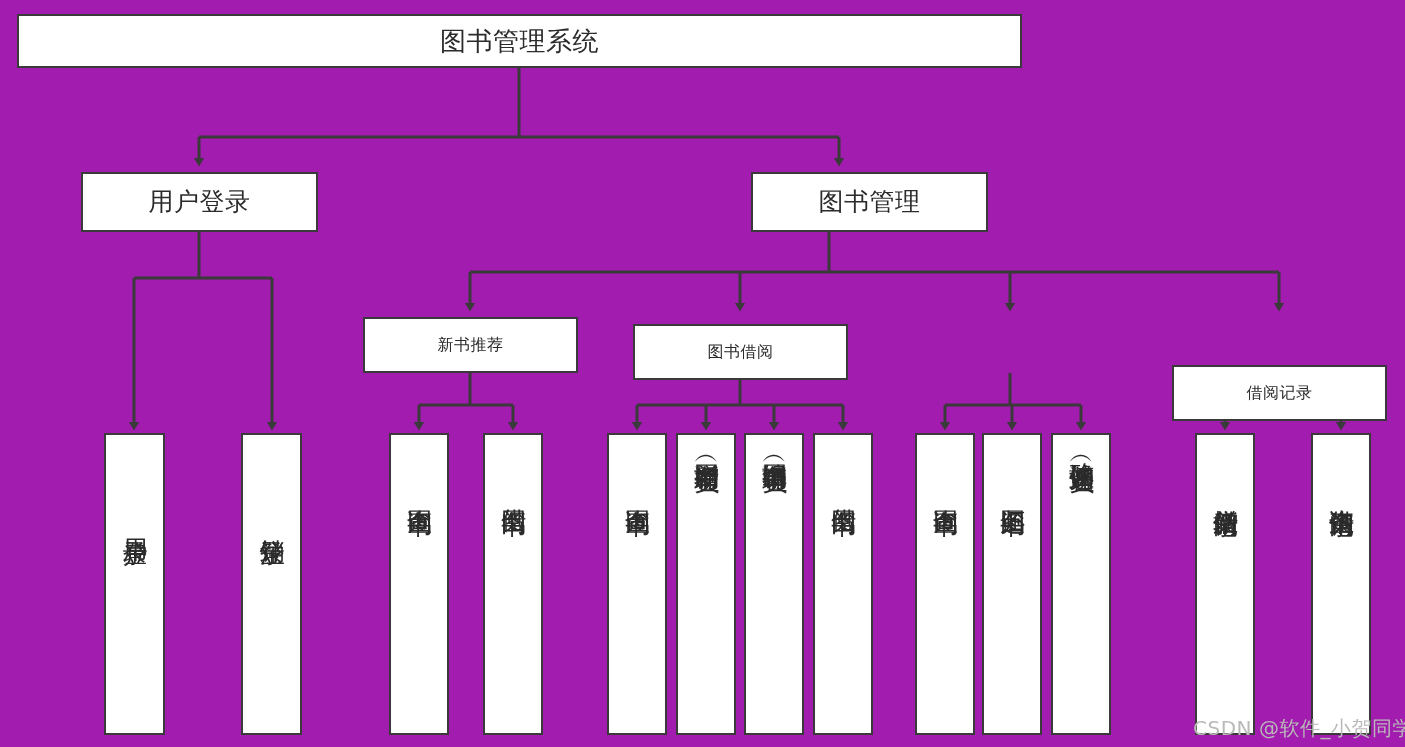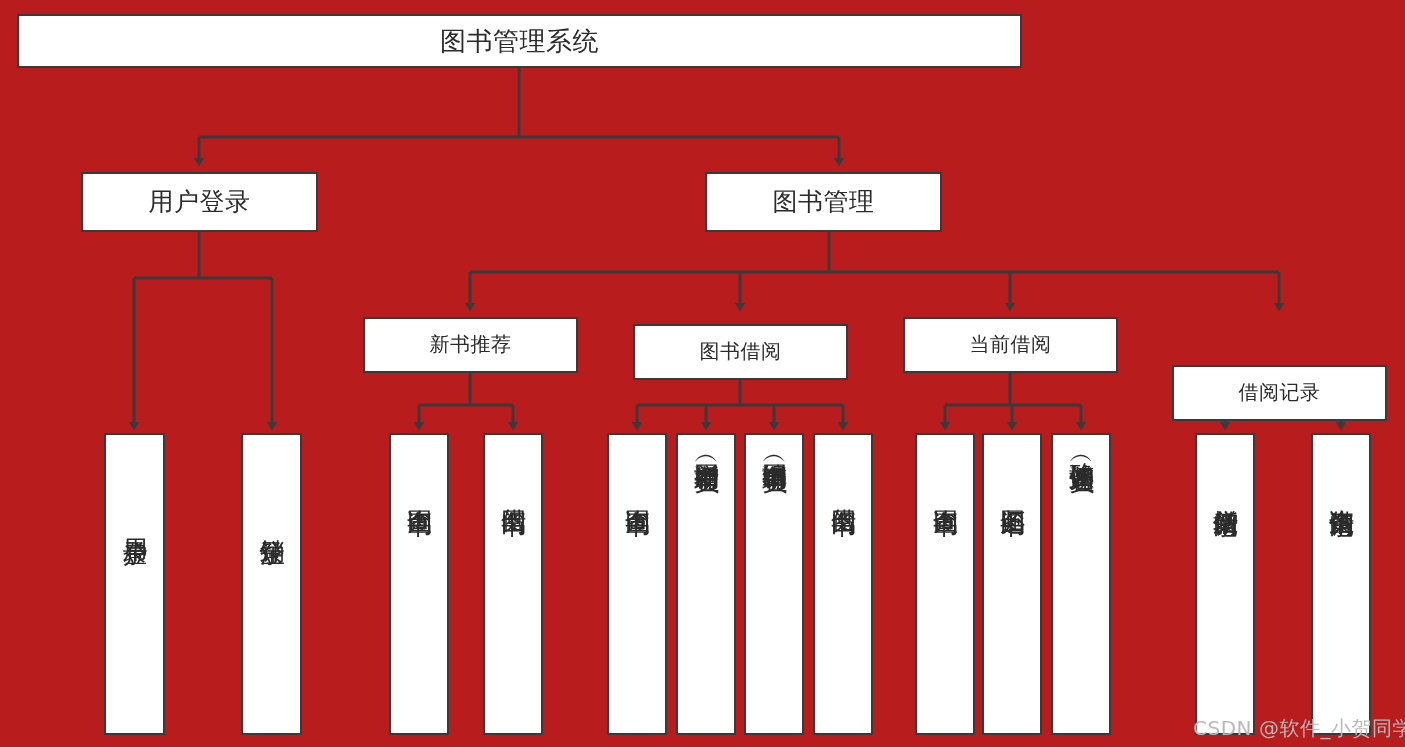--- a/index.html
+++ b/index.html
@@ -11,21 +11,21 @@
   body {
     font-family: "DejaVu Sans", "Liberation Sans", sans-serif;
     width: 1405px;
     height: 747px;
     overflow: hidden;
   }
   #diagram-root {
     position: relative;
     width: 1405px;
     height: 747px;
-    background: #b91c1c;
+    background: #a21caf;
   }
   #edge-layer {
     position: absolute;
     left: 0;
     top: 0;
     width: 1405px;
     height: 747px;
     pointer-events: none;
   }
   .node {
@@ -44,21 +44,21 @@
     line-height: 1.18;
     letter-spacing: 0.5px;
   }
   
   .node.horiz .label {
     font-size: 25px;
     white-space: nowrap;
   }
   .node.lvl1 .label { font-size: 26px; }
   .node.lvl2 .label { font-size: 25px; }
-  .node.lvl3 .label { font-size: 20px; }
+  .node.lvl3 .label { font-size: 16px; }
   
   .node.leaf {
     align-items: flex-start;
     justify-content: center;
     padding-top: 6px;
   }
   .node.leaf .label {
     writing-mode: vertical-rl;
     text-orientation: upright;
     font-size: 25px;
@@ -134,35 +134,32 @@
   </svg>
 
   <div class="node horiz lvl1" style="left:17px; top:14px; width:1005px; height:54px;">
     <span class="label">图书管理系统</span>
   </div>
 
   <div class="node horiz lvl2" style="left:81px; top:172px; width:237px; height:60px;">
     <span class="label">用户登录</span>
   </div>
 
-  <div class="node horiz lvl2" style="left:705px; top:172px; width:237px; height:60px;">
+  <div class="node horiz lvl2" style="left:751px; top:172px; width:237px; height:60px;">
     <span class="label">图书管理</span>
   </div>
 
   <div class="node horiz lvl3" style="left:363px; top:317px; width:215px; height:56px;">
     <span class="label">新书推荐</span>
   </div>
 
   <div class="node horiz lvl3" style="left:633px; top:324px; width:215px; height:56px;">
     <span class="label">图书借阅</span>
   </div>
 
-  <div class="node horiz lvl3" style="left:903px; top:317px; width:215px; height:56px;">
-    <span class="label">当前借阅</span>
-  </div>
 
   <div class="node horiz lvl3" style="left:1172px; top:317px; width:215px; height:56px;margin-top:48px;">
     <span class="label">借阅记录</span>
   </div>
 
   <div class="node leaf mid" style="left:104px; top:433px; width:61px; height:302px;">
     <span class="label">用户登录</span>
   </div>
 
   <div class="node leaf mid" style="left:241px; top:433px; width:61px; height:302px;">

